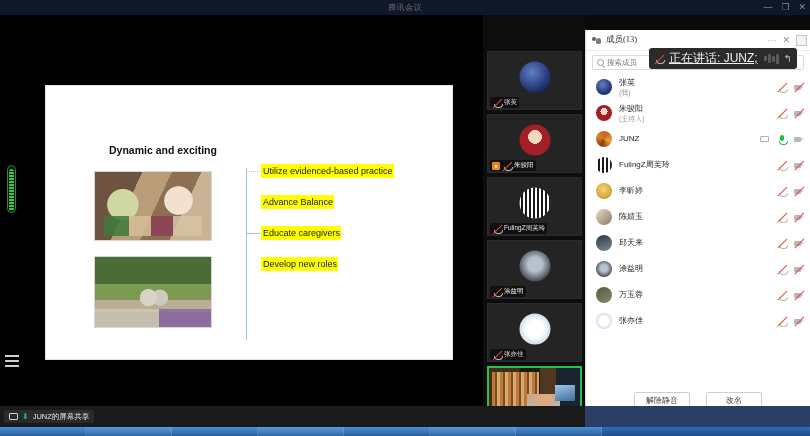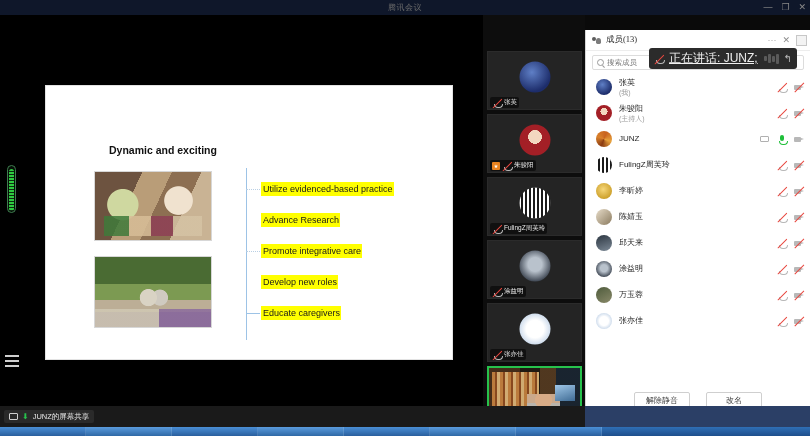--- a/index.html
+++ b/index.html
@@ -90,21 +90,21 @@
       radial-gradient(circle at 46% 58%, #d9d3c4 0 11%, transparent 12%),
       radial-gradient(circle at 56% 58%, #cfcac0 0 10%, transparent 11%),
       linear-gradient(180deg,#4a6b33 0 38%,#7c9a52 38% 62%,#bcae96 62% 78%,#7a5f8c 78% 100%);
   }
   .photo2::after {
     content:""; position:absolute; left:0; bottom:0; width:100%; height:26%;
     background: linear-gradient(90deg,#cfc7b2 0 55%,#8e6f9d 55% 100%);
     opacity:.9;
   }
 
-  .bullets { position: absolute; left: 200px; top: 96px; width: 200px; }
+  .bullets { position: absolute; left: 200px; top: 78px; width: 200px; }
   .bullet-row { position: relative; height: 31px; }
   .bullet-row .lead {
     position: absolute; left: 0; top: 7px; width: 14px; height: 0;
     border-top: 1px solid #9dc3e6;
   }
   .bullet-row.dotted .lead { border-top: 1px dotted #b9cfe4; }
   .bullet-row .txt {
     position: absolute; left: 15px; top: 0;
     font-size: 9px; color: #1a1a1a; background: #ffff00;
     padding: 1px 1px 1px 2px; white-space: nowrap; line-height: 12px;
@@ -368,32 +368,28 @@
         <div class="slide-sub">Dynamic and exciting</div>
         <div class="photo photo1"></div>
         <div class="photo photo2"></div>
         <div class="spine"></div>
         <div class="bullets">
           <div class="bullet-row dotted">
             <span class="lead"></span>
               <span class="txt">Utilize evidenced-based practice</span>
           </div>
           <div class="bullet-row">
-            <span class="txt">Advance Research</span>
-          </div>
-          <div class="bullet-row dotted">
-            <span class="lead"></span>
-              <span class="txt">Promote integrative care</span>
-          </div>
-          <div class="bullet-row">
-            <span class="txt">Develop new roles</span>
+            <span class="txt">Advance Balance</span>
           </div>
           <div class="bullet-row">
             <span class="lead"></span>
               <span class="txt">Educate caregivers</span>
+          </div>
+          <div class="bullet-row">
+            <span class="txt">Develop new roles</span>
           </div>
         </div>
       </div>
     </div>
 
     <div class="filmstrip">
 
       <div class="tile pattern">
         <div class="avatar av-zhangying"></div>
         <div class="tile-label">

